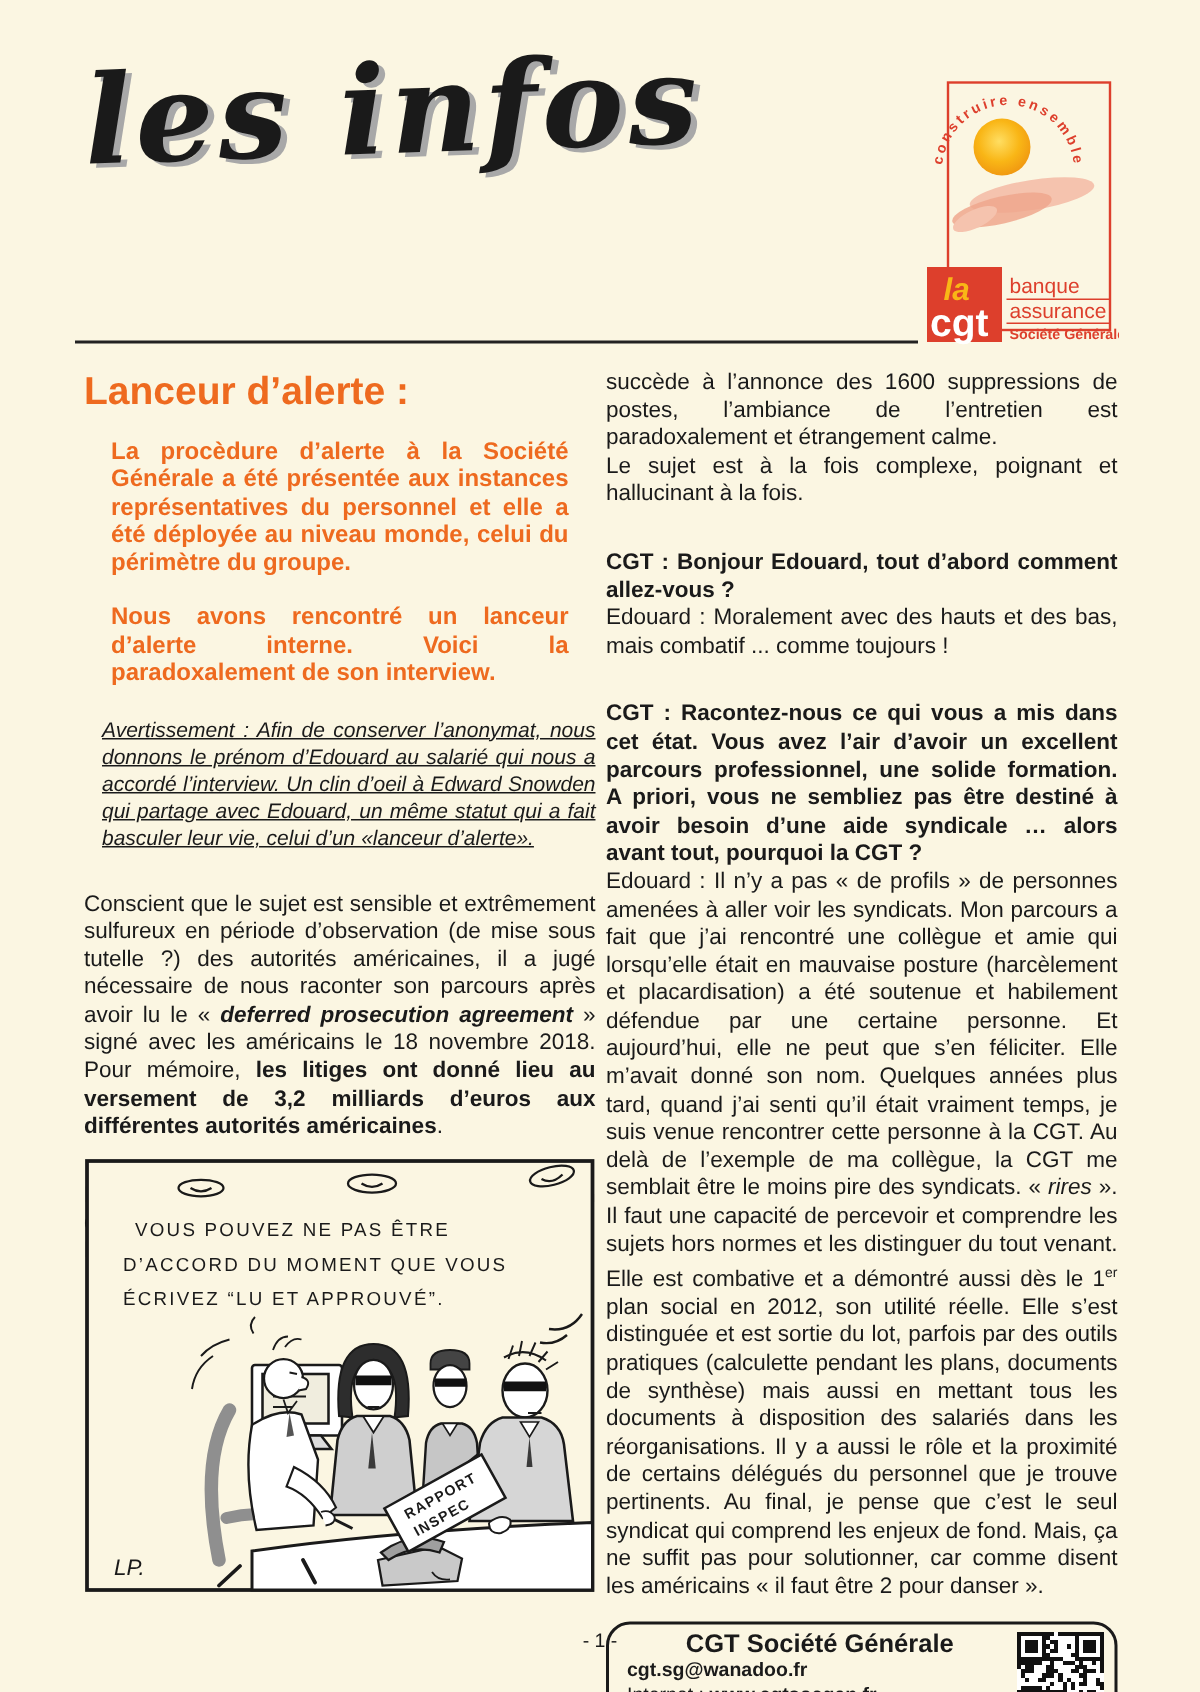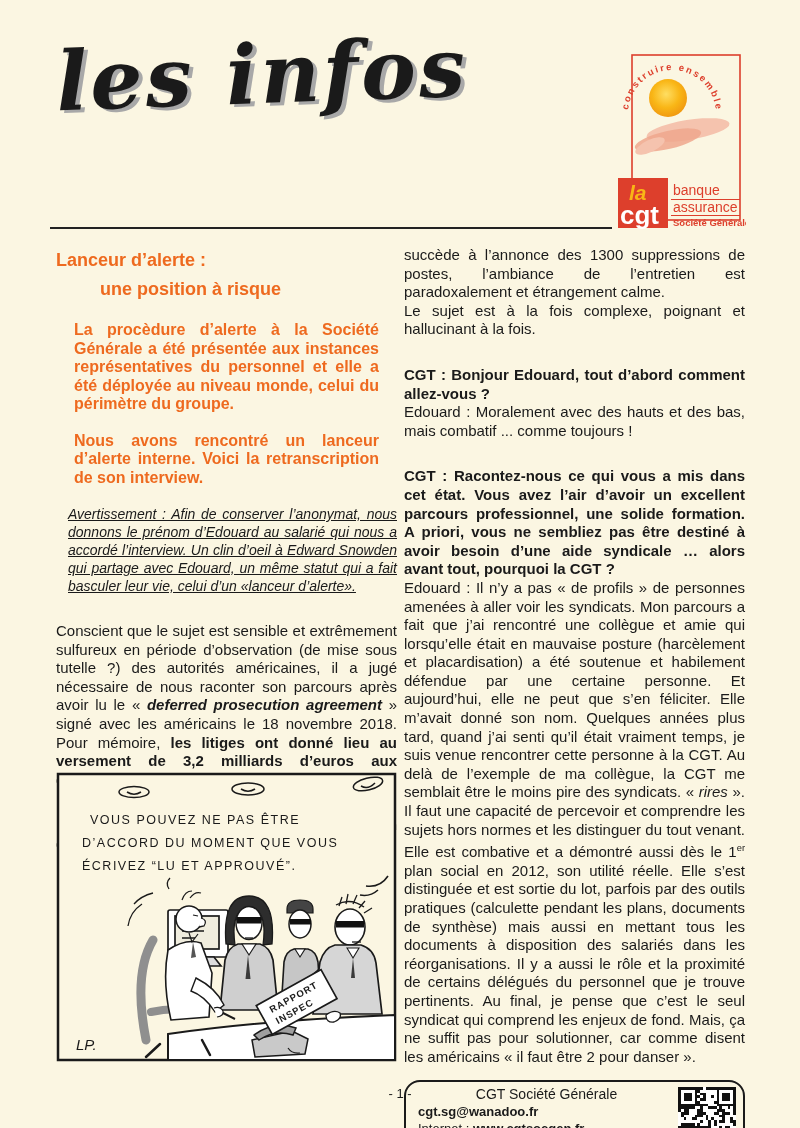--- a/index.html
+++ b/index.html
@@ -13,21 +13,21 @@
   .date{position:absolute;left:100px;top:168px;font-size:31px;}
   .rule{position:absolute;left:50px;top:227px;width:562px;height:2px;background:#222;}
   .logo{position:absolute;left:616px;top:26px;width:130px;height:210px;}
 
   
   .col{position:absolute;top:246px;width:341px;text-align:justify;
        font-size:15px;line-height:18.6px;}
   #col-left{left:56px;}
   #col-right{left:404px;}
 
-  .heading{color:var(--accent);font-weight:bold;font-size:18px;line-height:28.5px;
+  .heading{color:var(--accent);font-weight:bold;font-size:26px;line-height:28.5px;
            margin:0 0 12px 0;text-align:left;}
   .heading .l2{display:block;padding-left:44px;}
 
   .lead p{color:var(--accent);font-weight:bold;font-size:16px;line-height:18.5px;margin:18px;}
 
   .avert{font-style:italic;text-decoration:underline;font-size:14px;line-height:18px;
          margin:12px 0 0 12px;}
 
   p.body-p{margin:0;}
   p.gap{margin-top:27px;}
@@ -37,21 +37,21 @@
   .r-bi{font-weight:bold;font-style:italic;}
   .r-sup{vertical-align:super;font-size:0.62em;}
 
   
   .cartoon{position:absolute;left:56px;top:772px;width:341px;height:238px;}
 
   
   .contact{position:relative;margin-top:14px;border:2px solid #1a1a1a;border-radius:16px;
            padding:4px 10px 6px 12px;font-size:13px;line-height:17px;text-align:left;}
   .contact .narrow{padding-right:58px;}
-  .contact-title{font-weight:normal;font-size:14px;text-align:center;}
+  .contact-title{font-weight:bold;font-size:17px;text-align:center;}
   .qr{position:absolute;top:5px;right:7px;width:58px;height:58px;}
 
   .pageno{position:absolute;left:0;right:0;top:1086px;text-align:center;font-size:13px;}
 
   svg text{font-family:"Liberation Sans",sans-serif;}
 </style>
 </head>
 <body>
 
 <div class="page">
@@ -86,25 +86,24 @@
       <line x1="55" y1="173.5" x2="124" y2="173.5" stroke="#DD3F2C" stroke-width="1"></line>
       <text x="57" y="186" font-size="14" fill="#DD3F2C">assurance</text>
       <line x1="55" y1="189.5" x2="124" y2="189.5" stroke="#DD3F2C" stroke-width="1"></line>
       <text x="57" y="200" font-size="9.5" font-weight="bold" fill="#DD3F2C">Société Générale</text>
     </svg>
   </div>
 
   <div id="col-left" class="col">
     <h1 class="heading">
       <span>Lanceur d’alerte :</span>
-      <span class="l2">une position à risque</span>
     </h1>
     <div class="lead">
       <p>La procèdure d’alerte à la Société Générale a été présentée aux instances représentatives du personnel et elle a été déployée au niveau monde, celui du périmètre du groupe.</p>
-      <p>Nous avons rencontré un lanceur d’alerte interne. Voici la retranscription de son interview.</p>
+      <p>Nous avons rencontré un lanceur d’alerte interne. Voici la paradoxalement de son interview.</p>
     </div>
     <p class="avert">Avertissement : Afin de conserver l’anonymat, nous donnons le prénom d’Edouard au salarié qui nous a accordé l’interview. Un clin d’oeil à Edward Snowden qui partage avec Edouard, un même statut qui a fait basculer leur vie, celui d’un «lanceur d’alerte».</p>
     <p class="body-p gap"><span>Conscient que le sujet est sensible et extrêmement sulfureux en période d’observation (de mise sous tutelle ?) des autorités américaines, il a jugé nécessaire de nous raconter son parcours après avoir lu le « </span><span class="r-bi">deferred prosecution agreement</span><span> » signé avec les américains le 18 novembre 2018. Pour mémoire, </span><span class="r-b">les litiges ont donné lieu au versement de 3,2 milliards d’euros aux différentes autorités américaines</span><span>.</span></p>
     <p class="body-p gap"><span>La rencontre se déroule le 10 avril 2019 dans un des bureaux des fameuses Tours de la Défense. Dans un contexte particulier, celui du tumulte qui</span></p>
   </div>
 
   <div class="cartoon">
     <svg viewBox="0 0 341 290" width="341" height="290">
       <rect x="2" y="2" width="337" height="286" fill="#FBF6E2" stroke="#1a1a1a" stroke-width="2.5"></rect>
       <g stroke="#1a1a1a" fill="none" stroke-width="1.5">
@@ -184,21 +183,21 @@
         <path d="M137,170 l-2,16 5,-1 z" fill="#555"></path>
         <path d="M140,206 q20,10 28,27 l-9,7 q-10,-16 -24,-21 z" fill="#fff" stroke="#1a1a1a" stroke-width="1.4"></path>
         <path d="M165,240 l14,7" stroke="#1a1a1a" stroke-width="2"></path>
         <path d="M158,236 q6,-2 9,3 q1,5 -6,6" fill="#fff" stroke="#1a1a1a" stroke-width="1.2"></path>
       </g>
       <text x="20" y="278" font-family="DejaVu Serif,serif" font-style="italic" font-size="15" fill="#1a1a1a">LP.</text>
     </svg>
   </div>
 
   <div id="col-right" class="col">
-    <p class="body-p"><span>succède à l’annonce des 1300 suppressions de postes, l’ambiance de l’entretien est paradoxalement et étrangement calme.</span></p>
+    <p class="body-p"><span>succède à l’annonce des 1600 suppressions de postes, l’ambiance de l’entretien est paradoxalement et étrangement calme.</span></p>
     <p class="body-p"><span>Le sujet est à la fois complexe, poignant et hallucinant à la fois.</span></p>
     <p class="body-p gap"><span class="r-b">CGT : Bonjour Edouard, tout d’abord comment allez-vous ?</span></p>
     <p class="body-p"><span>Edouard : Moralement avec des hauts et des bas, mais combatif ... comme toujours !</span></p>
     <p class="body-p gap"><span class="r-b">CGT : Racontez-nous ce qui vous a mis dans cet état. Vous avez l’air d’avoir un excellent parcours professionnel, une solide formation. A priori, vous ne sembliez pas être destiné à avoir besoin d’une aide syndicale … alors avant tout, pourquoi la CGT ?</span></p>
     <p class="body-p"><span>Edouard : Il n’y a pas « de profils » de personnes amenées à aller voir les syndicats. Mon parcours a fait que j’ai rencontré une collègue et amie qui lorsqu’elle était en mauvaise posture (harcèlement et placardisation) a été soutenue et habilement défendue par une certaine personne. Et aujourd’hui, elle ne peut que s’en féliciter. Elle m’avait donné son nom. Quelques années plus tard, quand j’ai senti qu’il était vraiment temps, je suis venue rencontrer cette personne à la CGT. Au delà de l’exemple de ma collègue, la CGT me semblait être le moins pire des syndicats. « </span><span class="r-i">rires</span><span> ». Il faut une capacité de percevoir et comprendre les sujets hors normes et les distinguer du tout venant. Elle est combative et a démontré aussi dès le 1</span><span class="r-sup">er</span><span> plan social en 2012, son utilité réelle. Elle s’est distinguée et est sortie du lot, parfois par des outils pratiques (calculette pendant les plans, documents de synthèse) mais aussi en mettant tous les documents à disposition des salariés dans les réorganisations. Il y a aussi le rôle et la proximité de certains délégués du personnel que je trouve pertinents. Au final, je pense que c’est le seul syndicat qui comprend les enjeux de fond. Mais, ça ne suffit pas pour solutionner, car comme disent les américains « il faut être 2 pour danser ».</span></p>
 
     <div class="contact">
       <div class="narrow">
         <div class="contact-title">CGT Société Générale</div>
         <div><span class="r-b">cgt.sg@wanadoo.fr</span></div>

